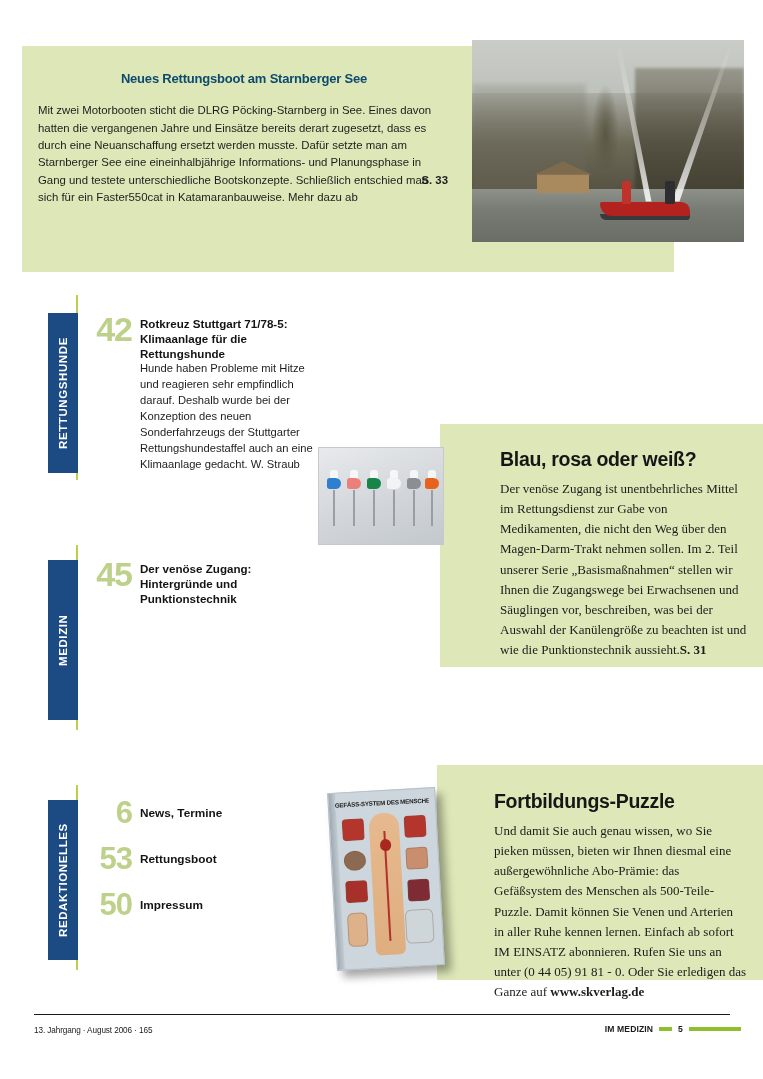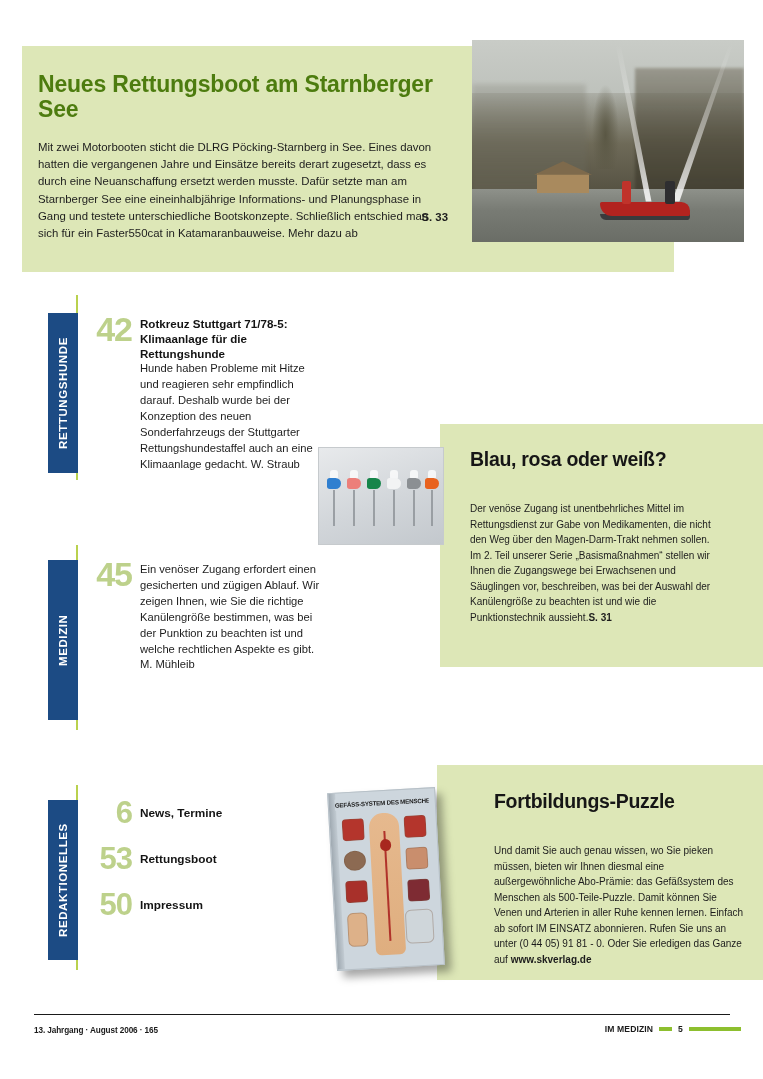--- a/index.html
+++ b/index.html
@@ -24,25 +24,26 @@
     height: 226px;
     background: #dde7b7;
   }
   .hero-text {
     position: absolute;
     left: 38px;
     top: 72px;
     width: 412px;
   }
   .hero-kicker {
-    font-size: 23px;
-    font-weight: bold;
-    color: #4d7c0f;
+    font-size: 13px;
+    font-weight: bold;
+    color: #0c4a6e;
     letter-spacing: -0.2px;
     line-height: 1.1;
+    text-align: center;
   }
   .hero-title {
     font-size: 42px;
     font-weight: bold;
     color: #161616;
     letter-spacing: -1px;
     line-height: 1.05;
     margin-top: 4px;
   }
   .hero-body {
@@ -225,24 +226,25 @@
     background: #dde7b7;
   }
   .panel-inner { position: absolute; }
   .panel-title {
     font-size: 19.5px;
     font-weight: bold;
     color: #161616;
     letter-spacing: -0.3px;
   }
   .panel-text {
-    margin-top: 30px;
-    font-size: 10px;
+    margin-top: 8px;
+    font-size: 13px;
     line-height: 1.55;
     color: #1c1c1c;
+    font-family: Liberation Serif, serif;
   }
   .panel-text b { font-weight: bold; }
 
   
   .cannula-photo {
     position: absolute;
     left: 318px; top: 447px;
     width: 126px; height: 98px;
     background: linear-gradient(160deg, #e8eaec 0%, #d2d6da 55%, #c3c8cd 100%);
     border: 1px solid #c6cacd;
@@ -328,21 +330,20 @@
     left: 34px; top: 1014px;
     width: 696px; height: 1px;
     background: #1a1a1a;
   }
   .footer-left {
     position: absolute;
     left: 34px; top: 1026px;
     font-size: 8.2px;
     color: #1a1a1a;
     letter-spacing: -0.1px;
-    font-weight: bold;
   }
   .footer-right {
     position: absolute;
     right: 22px; top: 1024px;
     display: flex;
     align-items: center;
     gap: 6px;
     font-size: 8.6px;
     font-weight: bold;
     color: #1a1a1a;
@@ -400,21 +401,21 @@
     <div class="entry-num">42</div>
     <div class="entry-body">
       <div class="entry-title">Rotkreuz Stuttgart 71/78-5: Klimaanlage für die Rettungshunde</div>
       <div class="entry-text">Hunde haben Probleme mit Hitze und reagieren sehr empfindlich darauf. Deshalb wurde bei der Konzeption des neuen Sonderfahrzeugs der Stuttgarter Rettungshundestaffel auch an eine Klimaanlage gedacht. W. Straub</div>
     </div>
   </div>
 
   <div class="entry" style="left:86px; top:265px; width:240px;">
     <div class="entry-num">45</div>
     <div class="entry-body">
-      <div class="entry-text">Ein venöser Zugang erfordert einen gesicherten und zügigen Ablauf. Wir zeigen Ihnen, wie Sie die richtige Kanülengröße bestimmen, was bei der Punktion zu beachten ist und welche rechtlichen Aspekte es gibt. M. Mühleib</div>
+      <div class="entry-title">Der venöse Zugang: Hintergründe und Punktionstechnik</div>
     </div>
   </div>
 
   <div class="short-entry" style="left:80px; top:505px; width:200px;">
     <div class="entry-num">6</div>
     <div class="short-label">News, Termine</div>
   </div>
   <div class="short-entry" style="left:80px; top:551px; width:200px;">
     <div class="entry-num">53</div>
     <div class="short-label">Rettungsboot</div>
@@ -453,21 +454,21 @@
     <div class="hub" style="background:#8b8f93;"></div>
     <div class="needle"></div>
   </div>
   <div class="cannula" style="left:110px;">
     <div class="wing"></div>
     <div class="hub" style="background:#e8621e;"></div>
     <div class="needle"></div>
   </div>
 </div>
 
-<div class="panel-inner" style="left:470px; top:448px; width:250px;">
+<div class="panel-inner" style="left:500px; top:448px; width:250px;">
   <div class="panel-title">Blau, rosa oder weiß?</div>
   <div class="panel-text">
     <span>Der venöse Zugang ist unentbehrliches Mittel im Rettungsdienst zur Gabe von Medikamenten, die nicht den Weg über den Magen-Darm-Trakt nehmen sollen. Im 2. Teil unserer Serie „Basismaßnahmen“ stellen wir Ihnen die Zugangswege bei Erwachsenen und Säuglingen vor, beschreiben, was bei der Auswahl der Kanülengröße zu beachten ist und wie die Punktionstechnik aussieht.</span><b>S. 31</b>
   </div>
 </div>
 
 <div class="panel" style="left:437px; top:765px; width:326px; height:215px;"></div>
 
 <div class="puzzle-photo">
   <div class="puzzle-spine"></div>

